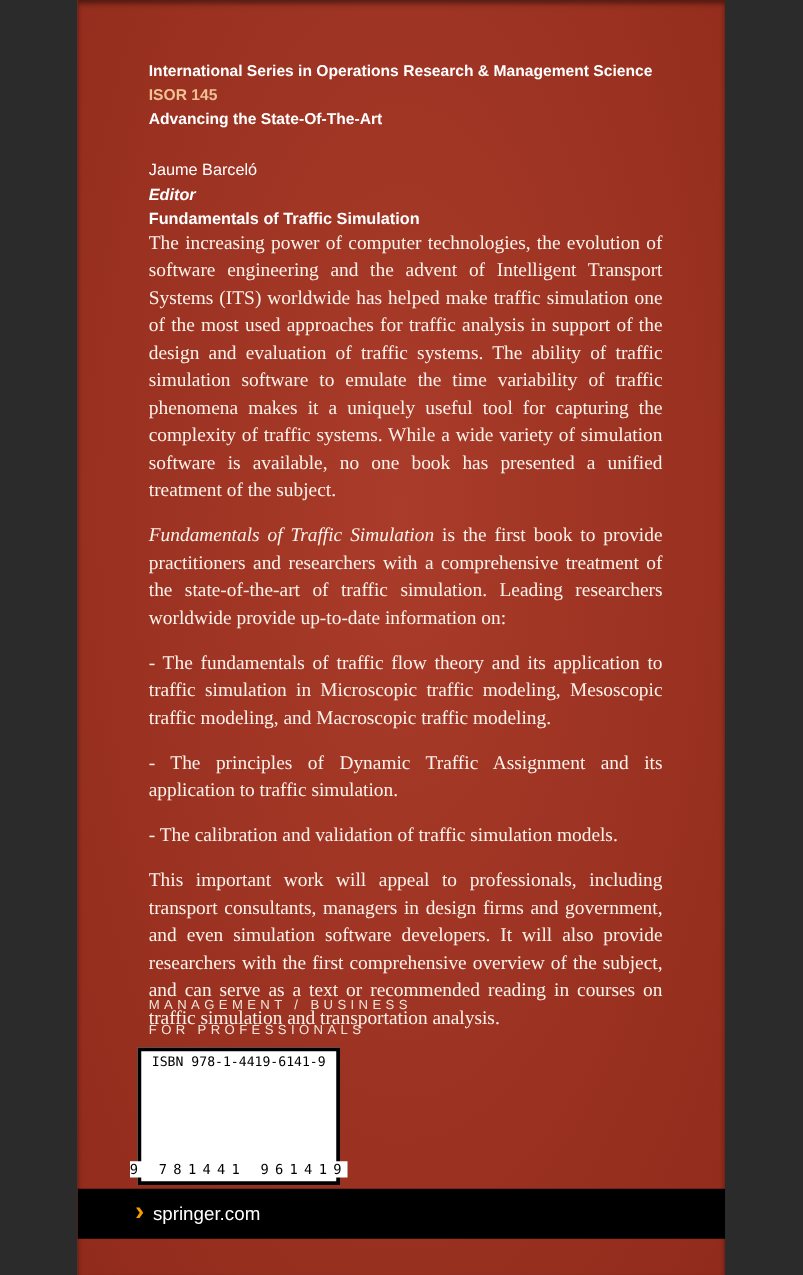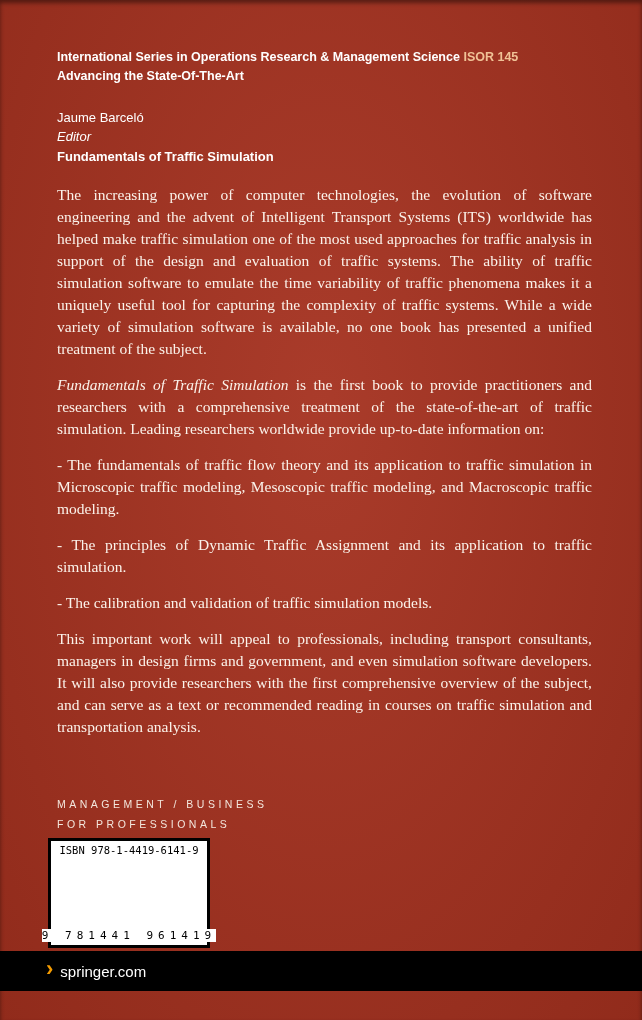--- a/index.html
+++ b/index.html
@@ -1,38 +1,38 @@
 <!DOCTYPE html>
 <html><head>
 <meta charset="utf-8">
 <style>
   * { margin: 0; padding: 0; box-sizing: border-box; }
   html, body { background: #2b2b2b; }
   .page {
     position: relative;
-    width: 642px;
+    width: 518px;
     height: 1020px;
     margin: 0 auto;
     background:
       radial-gradient(ellipse at 50% 40%, rgba(255,255,255,0.05), rgba(0,0,0,0.12)),
       #A5311F;
     box-shadow: inset 0 3px 4px rgba(0,0,0,0.45);
     color: #FBF2EA;
     overflow: hidden;
     font-family: "Liberation Serif", serif;
   }
   .header {
     position: absolute;
     top: 48px; left: 57px; right: 48px;
     font-family: "Liberation Sans", sans-serif;
   }
   .series-line { font-weight: bold; font-size: 12.5px; line-height: 1.5; color: #FFFFFF; }
   .isor { color: #F0C296; }
   .author-block { margin-top: 22px; font-size: 13px; line-height: 1.5; color: #FFFFFF; }
-  .editor { font-style: italic; }
+  .editor { font-style: italic; font-weight: bold; }
   .book-title { font-weight: bold; }
   .blurb {
     position: absolute;
     top: 184px; left: 57px; right: 50px;
     font-size: 15.5px;
     line-height: 22px;
     text-align: justify;
   }
   .blurb p { margin-bottom: 14px; }
   .lead-italic { font-style: italic; }

